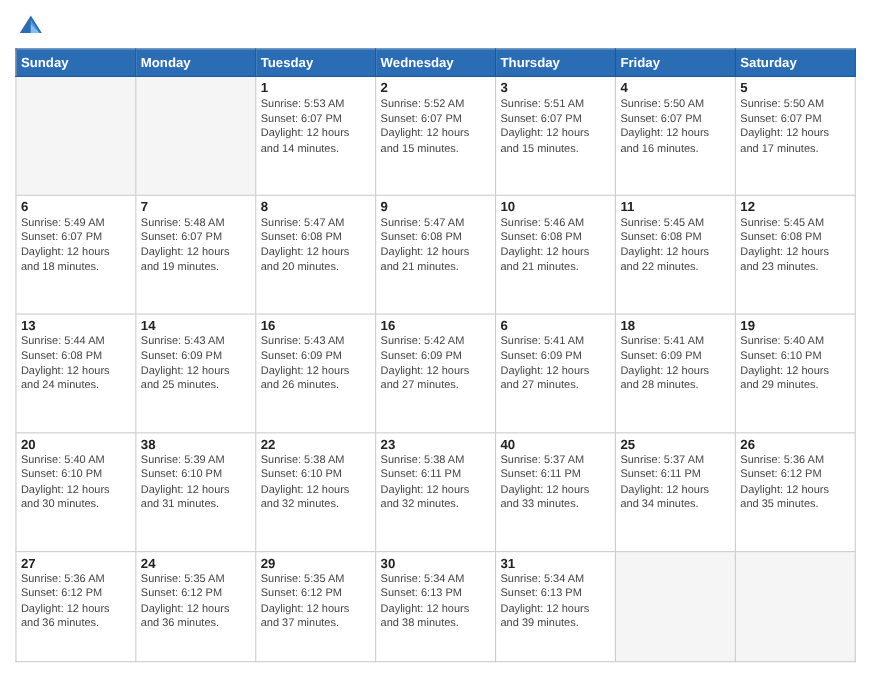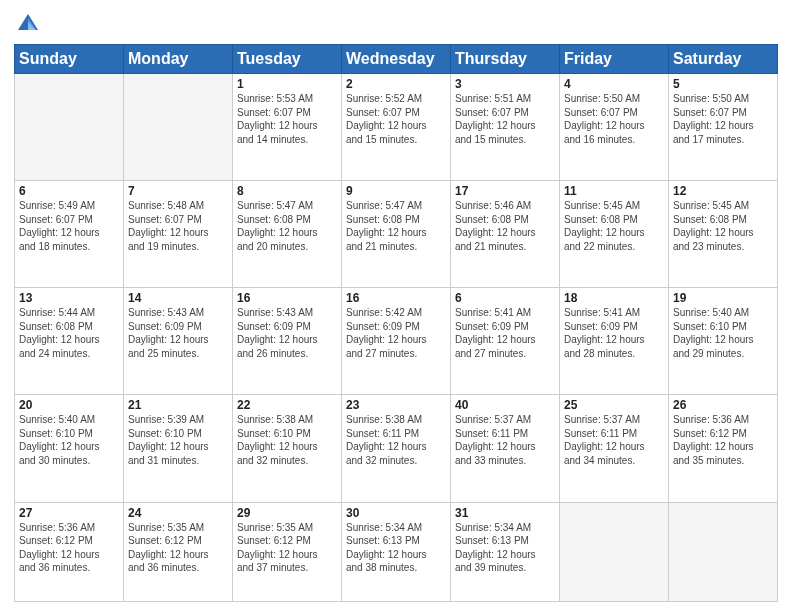--- a/index.html
+++ b/index.html
@@ -61,21 +61,21 @@
     }
     .calendar {
       border-collapse: collapse;
       width: 100%;
       flex: 1;
       table-layout: fixed;
     }
     .calendar th {
       background: #2a6db5;
       color: #fff;
-      font-size: 16px;
+      font-size: 12px;
       font-weight: bold;
       padding: 5px 4px;
       text-align: left;
       border: 1px solid #1a5a9a;
     }
     .calendar td {
       border: 1px solid #ccc;
       vertical-align: top;
       padding: 3px 4px;
       font-size: 9.5px;
@@ -172,21 +172,21 @@
           </td>
           <td>
             <span class="day-number">8</span>
             <div class="day-info">Sunrise: 5:47 AM<br>Sunset: 6:08 PM<br>Daylight: 12 hours and 20 minutes.</div>
           </td>
           <td>
             <span class="day-number">9</span>
             <div class="day-info">Sunrise: 5:47 AM<br>Sunset: 6:08 PM<br>Daylight: 12 hours and 21 minutes.</div>
           </td>
           <td>
-            <span class="day-number">17</span>
+            <span class="day-number">10</span>
             <div class="day-info">Sunrise: 5:46 AM<br>Sunset: 6:08 PM<br>Daylight: 12 hours and 21 minutes.</div>
           </td>
           <td>
             <span class="day-number">11</span>
             <div class="day-info">Sunrise: 5:45 AM<br>Sunset: 6:08 PM<br>Daylight: 12 hours and 22 minutes.</div>
           </td>
           <td>
             <span class="day-number">12</span>
             <div class="day-info">Sunrise: 5:45 AM<br>Sunset: 6:08 PM<br>Daylight: 12 hours and 23 minutes.</div>
           </td>
@@ -220,21 +220,21 @@
             <span class="day-number">19</span>
             <div class="day-info">Sunrise: 5:40 AM<br>Sunset: 6:10 PM<br>Daylight: 12 hours and 29 minutes.</div>
           </td>
         </tr>
         <tr>
           <td>
             <span class="day-number">20</span>
             <div class="day-info">Sunrise: 5:40 AM<br>Sunset: 6:10 PM<br>Daylight: 12 hours and 30 minutes.</div>
           </td>
           <td>
-            <span class="day-number">21</span>
+            <span class="day-number">38</span>
             <div class="day-info">Sunrise: 5:39 AM<br>Sunset: 6:10 PM<br>Daylight: 12 hours and 31 minutes.</div>
           </td>
           <td>
             <span class="day-number">22</span>
             <div class="day-info">Sunrise: 5:38 AM<br>Sunset: 6:10 PM<br>Daylight: 12 hours and 32 minutes.</div>
           </td>
           <td>
             <span class="day-number">23</span>
             <div class="day-info">Sunrise: 5:38 AM<br>Sunset: 6:11 PM<br>Daylight: 12 hours and 32 minutes.</div>
           </td>

